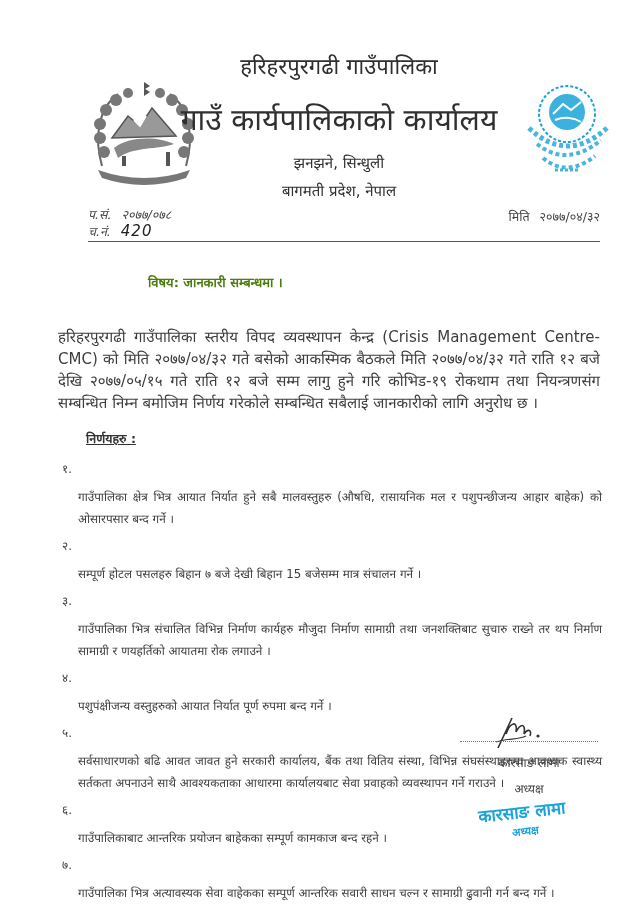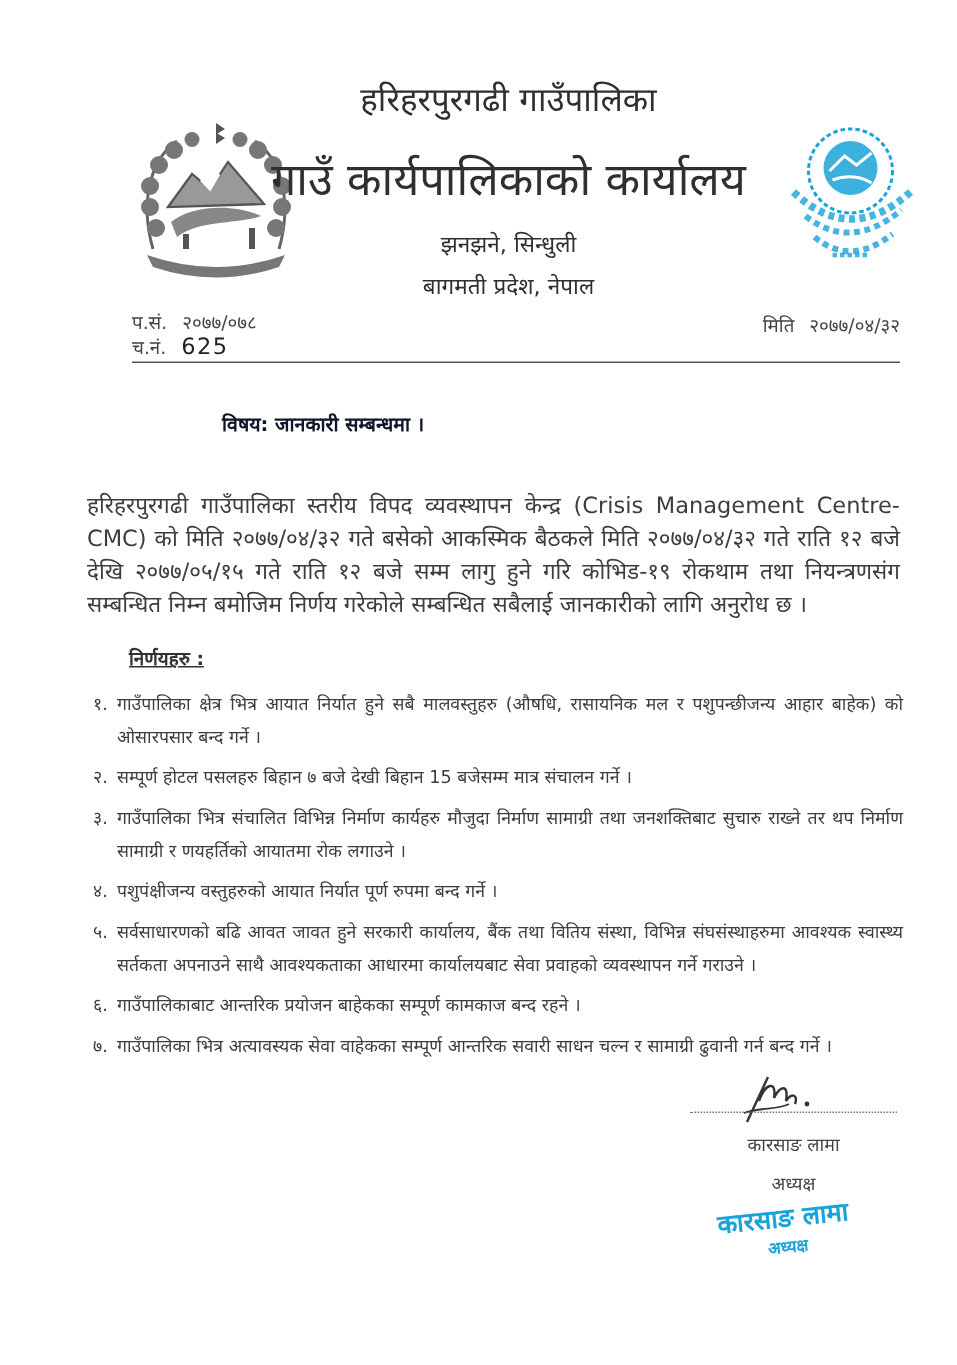--- a/index.html
+++ b/index.html
@@ -9,39 +9,39 @@
     color: #3a3a3a;
   }
   .abs { position: absolute; }
   .emblem { left: 88px; top: 78px; width: 112px; height: 112px; }
   .stamp { left: 515px; top: 78px; width: 105px; height: 112px; }
   .hdr { left: 0; width: 638px; text-align: center; color: #2f2f2f; white-space: nowrap; }
   .hdr1 { top: 50px; font-size: 22px; padding-left: 20px; }
   .hdr2 { top: 98px; font-size: 30px; padding-left: 20px; }
   .hdr3 { top: 152px; font-size: 15px; padding-left: 20px; }
   .hdr4 { top: 180px; font-size: 15px; padding-left: 20px; }
-  .refline { left: 88px; font-size: 12.5px; color: #444; white-space: nowrap; }
+  .refline { left: 88px; font-size: 12.5px; color: #444; white-space: nowrap; font-style: italic; }
   .ps { top: 206px; }
   .cn { top: 222px; }
   .cn .hand { font-size: 15px; color: #222; letter-spacing: 1px; margin-left: 6px; }
   .mitee { right: 38px; top: 208px; font-size: 12.5px; color: #444; white-space: nowrap; }
   .rule { left: 88px; top: 241px; width: 512px; height: 0; border-top: 1.5px solid #555; }
-  .subject { left: 148px; top: 273px; font-size: 13px; font-weight: bold; color: #0f172a; white-space: nowrap; }
+  .subject { left: 148px; top: 273px; font-size: 13px; font-weight: bold; color: #4d7c0f; white-space: nowrap; }
   .para {
     left: 58px; top: 326px; width: 542px; font-size: 15px; line-height: 22px;
     text-align: justify; text-align-last: left; color: #3d3d3d;
   }
   .sectitle {
     left: 70px; top: 430px; font-size: 12.5px; font-weight: bold; color: #333;
     text-decoration: underline; white-space: nowrap; padding-left: 16px;
   }
   .list { left: 62px; top: 458px; width: 540px; font-size: 11.8px; line-height: 22px; color: #3d3d3d; margin: 0; padding: 0; list-style: none; }
   .list li { display: flex; margin-bottom: 5px; }
   .list .num { width: 16px; flex: 0 0 16px; }
-  .list .txt { flex: 1; text-align: justify; text-align-last: left; }
+  .list .txt { flex: 1; text-align: justify; text-align-last: left; margin-top: 28px; }
   .sig { left: 468px; top: 712px; width: 130px; height: 40px; }
   .dots { left: 460px; top: 741px; width: 138px; border-top: 1.5px dotted #777; }
   .signame { left: 460px; top: 754px; width: 138px; text-align: center; font-size: 12px; color: #444; }
   .sigrole { left: 460px; top: 780px; width: 138px; text-align: center; font-size: 12px; color: #444; }
   .bstamp1 { left: 478px; top: 800px; font-size: 17px; font-weight: bold; color: #1aa3d8; transform: rotate(-6deg); white-space: nowrap; }
   .bstamp2 { left: 512px; top: 823px; font-size: 11px; font-weight: bold; color: #1aa3d8; transform: rotate(-6deg); white-space: nowrap; }
 </style>
 </head>
 <body>
 
@@ -91,21 +91,21 @@
 <div class="abs hdr hdr2">गाउँ कार्यपालिकाको कार्यालय</div>
 <div class="abs hdr hdr3">झनझने,  सिन्धुली</div>
 <div class="abs hdr hdr4">बागमती प्रदेश,  नेपाल</div>
 
 <div class="abs refline ps">
   <span>प.सं.</span>
   <span style="margin-left:6px">२०७७/०७८</span>
 </div>
 <div class="abs refline cn">
   <span>च.नं.</span>
-  <span class="hand">625</span>
+  <span class="hand">420</span>
 </div>
 <div class="abs mitee">
   <span>मिति</span>
   <span style="margin-left:6px">२०७७/०४/३२</span>
 </div>
 <div class="abs rule"></div>
 
 <div class="abs subject">विषय: जानकारी सम्बन्धमा ।</div>
 
 <div class="abs para">हरिहरपुरगढी गाउँपालिका स्तरीय विपद व्यवस्थापन केन्द्र (Crisis Management Centre- CMC) को मिति २०७७/०४/३२ गते बसेको आकस्मिक बैठकले मिति २०७७/०४/३२ गते राति १२ बजे देखि २०७७/०५/१५ गते राति १२ बजे सम्म लागु हुने गरि कोभिड-१९ रोकथाम तथा नियन्त्रणसंग सम्बन्धित निम्न बमोजिम निर्णय गरेकोले सम्बन्धित सबैलाई जानकारीको लागि अनुरोध छ ।</div>

